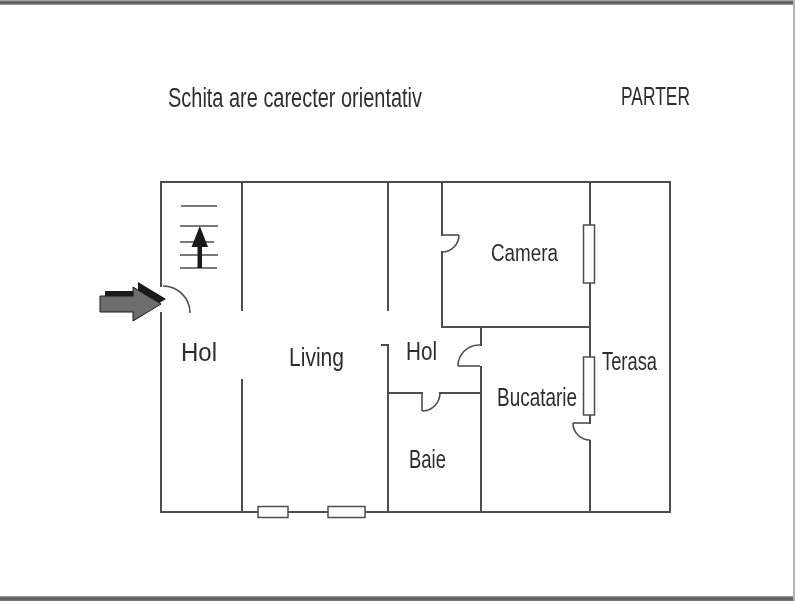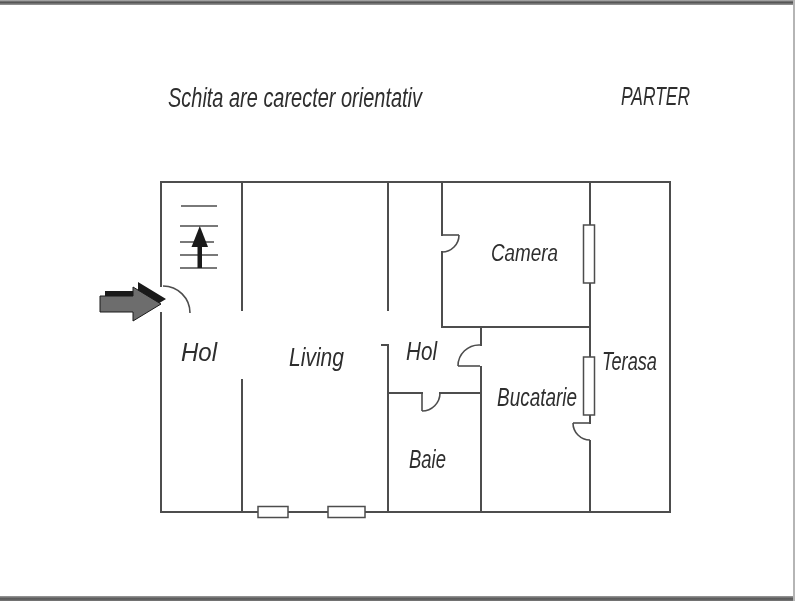--- a/index.html
+++ b/index.html
@@ -3,21 +3,20 @@
 <meta charset="utf-8">
 <style>
   html, body { margin: 0; padding: 0; background: #e8e8e8; }
   .stage {
     position: relative;
     width: 795px;
     height: 601px;
     background: #ffffff;
     overflow: hidden;
     font-family: "Liberation Sans", sans-serif;
-    font-style: italic;
   }
   .frame-top {
     position: absolute; left: 0; top: 0; width: 795px; height: 5px;
     background: linear-gradient(#b9b9b9, #4f4f4f 45%, #9c9c9c);
   }
   .frame-bottom {
     position: absolute; left: 0; bottom: 0; width: 795px; height: 5px;
     background: linear-gradient(#9c9c9c, #565656 55%, #7a7a7a);
   }
   .frame-right {

